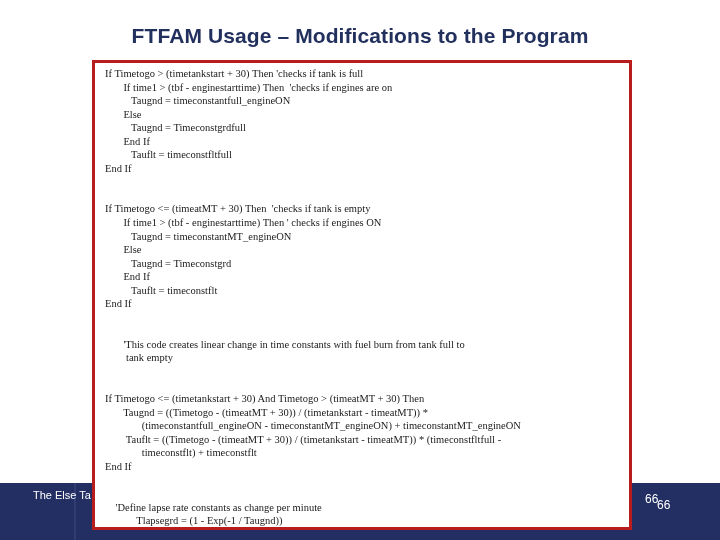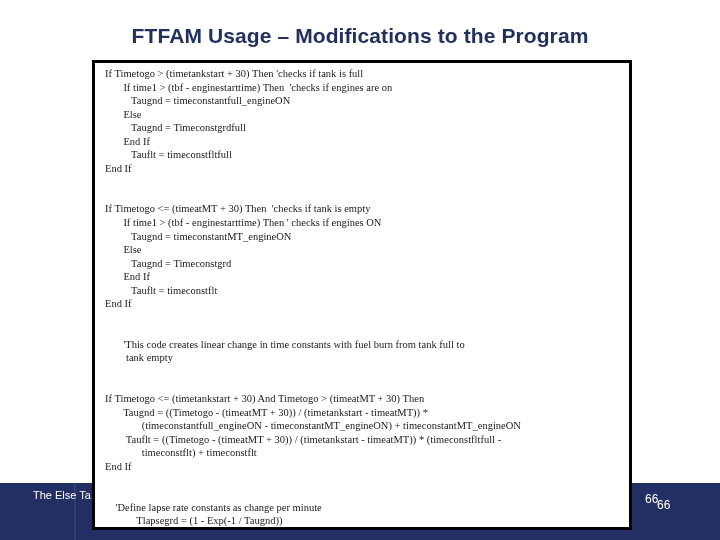--- a/index.html
+++ b/index.html
@@ -80,21 +80,21 @@
     white-space: nowrap;
   }
   
   .code-box {
     position: absolute;
     left: 92px;
     top: 60px;
     width: 540px;
     height: 470px;
     background: #ffffff;
-    border: 3px solid #000000;
+    border: 3px solid #b91c1c;
     box-sizing: border-box;
     overflow: hidden;
   }
   .code-inner {
     position: absolute;
     left: 0;
     top: 0;
     width: 534px;
     padding: 4px 6px 0 10px;
     box-sizing: border-box;

